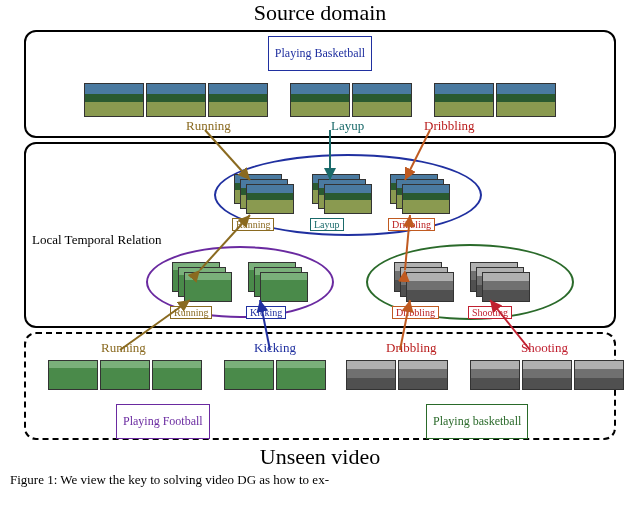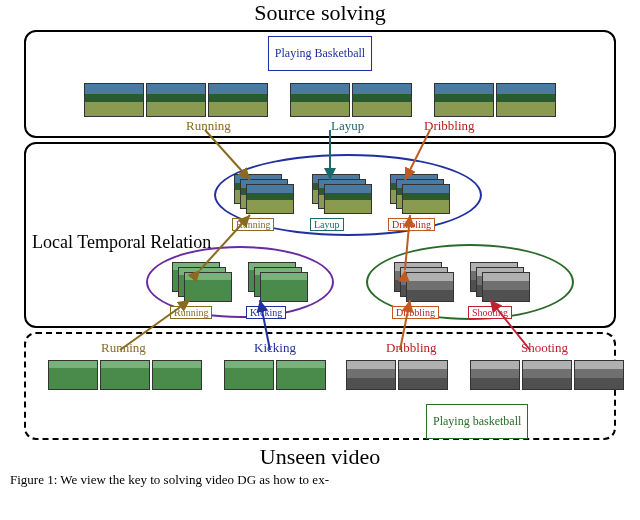--- a/index.html
+++ b/index.html
@@ -83,27 +83,27 @@
     pointer-events: none;
   }
 
   .footer {
     font-size: 13px;
     padding: 2px 4px 0 10px;
     font-family: "Times New Roman", serif;
   }
   .side-label {
     position: absolute;
-    font-size: 18px;
+    font-size: 13px;
   }
 </style>
 </head>
 <body>
 
-<div class="title">Source solving</div>
+<div class="title">Source domain</div>
 
 <div class="section-box" style="height:108px;">
   <div style="text-align:center; margin-top:4px;">
     <span class="caption-box caption-blue">Playing Basketball</span>
   </div>
   <div style="display:flex; justify-content:center; gap:6px; margin-top:12px;">
     <div class="thumb-row">
       <div class="thumb"></div>
       <div class="thumb"></div>
       <div class="thumb"></div>
@@ -220,20 +220,23 @@
         <div class="thumb sm bb"></div>
       </div>
     <div style="width:6px;"></div>
     <div class="thumb-row">
         <div class="thumb sm bb"></div>
         <div class="thumb sm bb"></div>
         <div class="thumb sm bb"></div>
       </div>
   </div>
 
+  <div style="position:absolute; left:90px; top:70px;">
+    <span class="caption-box caption-purple">Playing Football</span>
+  </div>
   <div style="position:absolute; left:400px; top:70px;">
     <span class="caption-box caption-green">Playing basketball</span>
   </div>
 </div>
 
 <div class="title" style="margin-top:2px;">Unseen video</div>
 
 <div class="footer">Figure 1: We view the key to solving video DG as how to ex-</div>
 
 <svg class="arrows">

